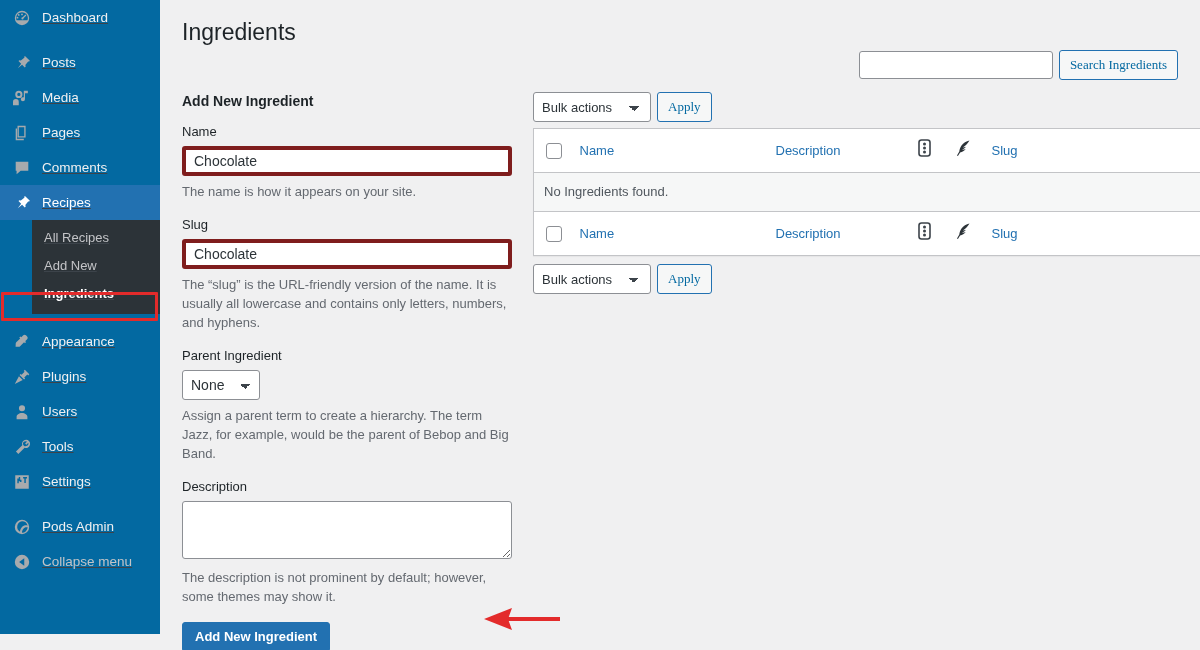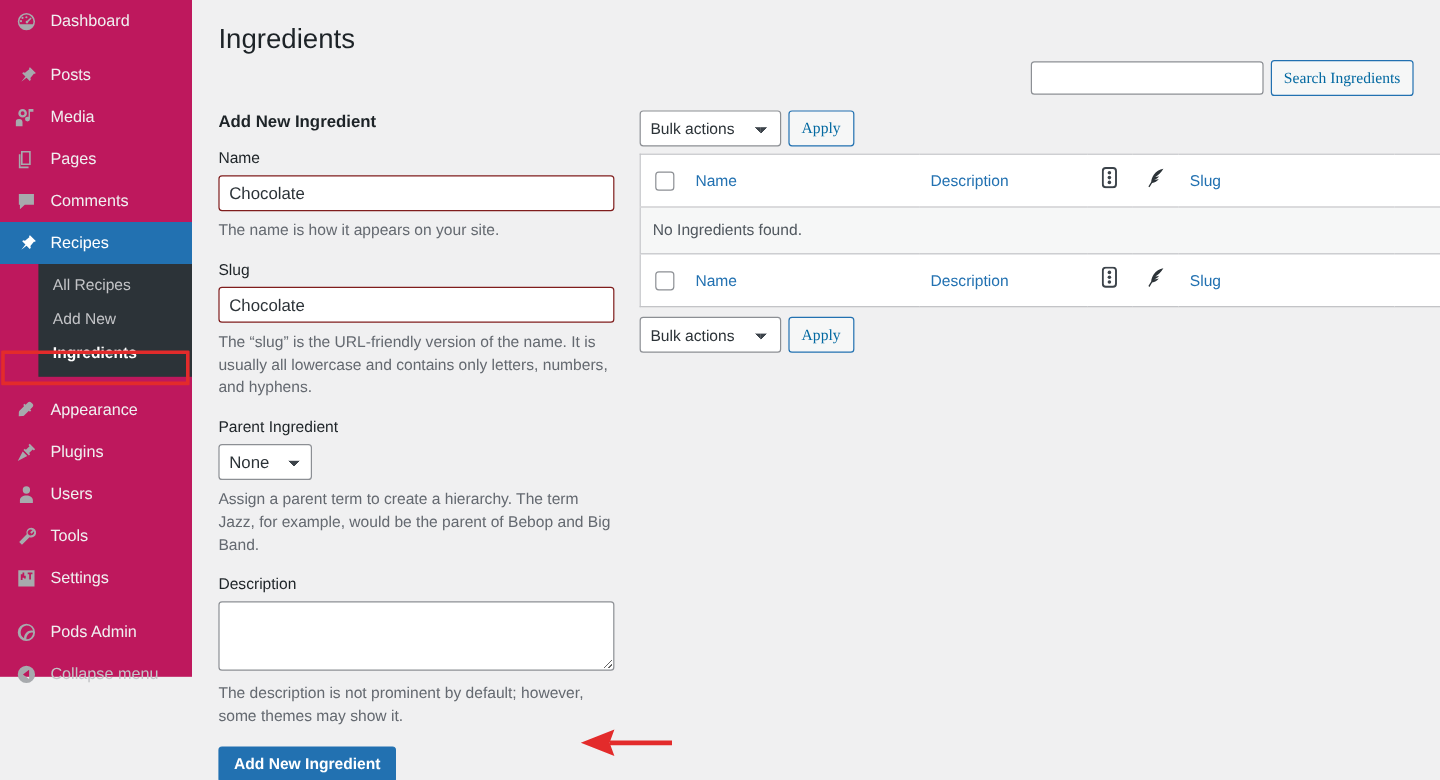--- a/index.html
+++ b/index.html
@@ -10,24 +10,25 @@
     background: #f0f0f1;
     font-family: "Liberation Sans", sans-serif;
     font-size: 13px;
     color: #3c434a;
     -webkit-font-smoothing: antialiased;
   }
   #app { position: relative; width: 1200px; height: 650px; display: flex; }
 
   
   #sidebar {
-    width: 160px; min-width: 160px; height: 564px;
-    background: #be185d;
+    width: 160px; min-width: 160px; height: 634px;
+    background: #0369a1;
     position: relative;
     z-index: 5;
+    text-decoration: underline;
   }
   .menu-item {
     position: relative;
     display: flex; align-items: center;
     height: 35px;
     padding-left: 12px;
     color: #f0f0f1;
     font-size: 13.5px;
     cursor: pointer;
     white-space: nowrap;
@@ -148,21 +149,21 @@
   .field-row { margin-bottom: 16px; }
   .field-label {
     display: block;
     font-size: 13px;
     color: #1d2327;
     margin-bottom: 6px;
     line-height: 16px;
   }
   .text-input {
     width: 330px; height: 30px;
-    border: 1px solid #7f1d1d;
+    border: 4px solid #7f1d1d;
     border-radius: 3px;
     background: #fff;
     padding: 0 8px;
     font-size: 14px;
     font-family: "Liberation Sans", sans-serif;
     color: #2c3338;
   }
   .field-help {
     margin: 6px 0 0 0;
     font-size: 13px;

